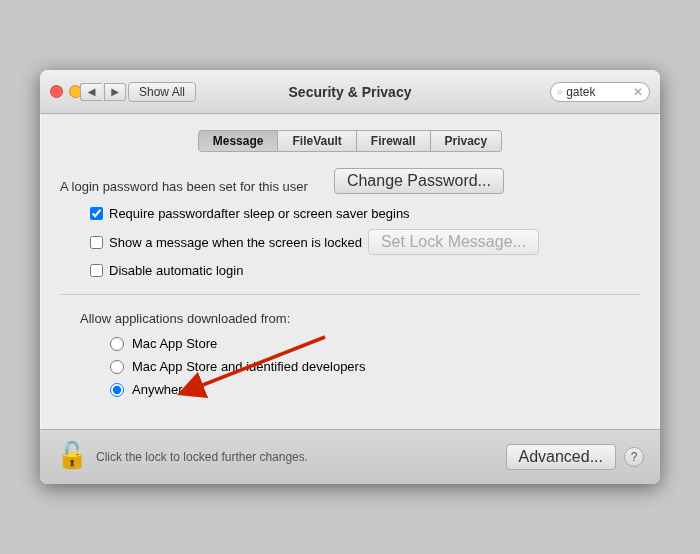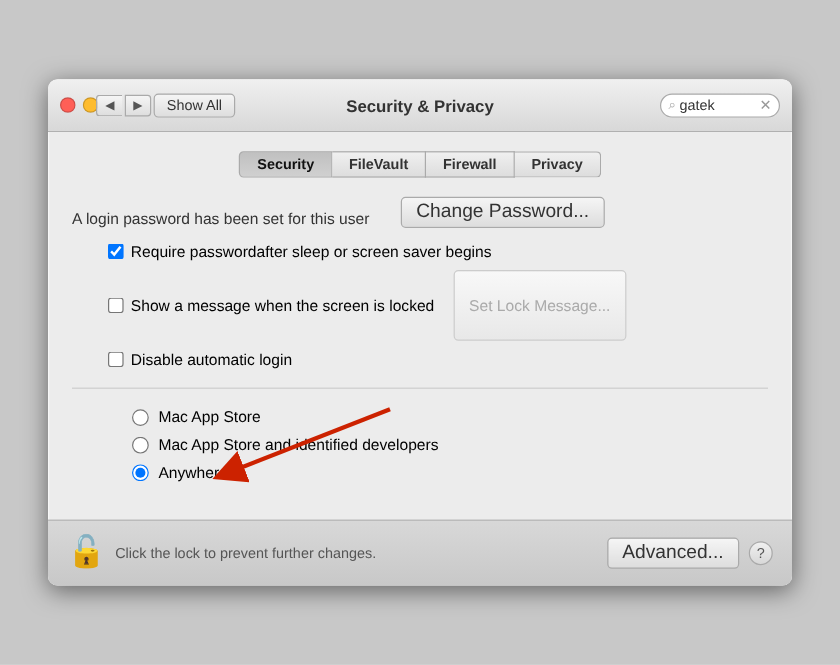--- a/index.html
+++ b/index.html
@@ -207,24 +207,24 @@
       color: #333;
       margin: 0 6px;
       appearance: auto;
       cursor: pointer;
     }
 
     .disabled-btn {
       background: linear-gradient(to bottom, #f8f8f8, #e8e8e8);
       border: 1px solid #ccc;
       border-radius: 4px;
-      padding: 21px 12px;
-      font-size: 13px;
+      padding: 3px 12px;
+      font-size: 16px;
       color: #aaa;
-      margin-left: 16px;
+      margin-left: 6px;
     }
 
     .divider {
       height: 1px;
       background: #ccc;
       margin: 16px 0;
     }
 
     .downloads-section {
       margin-bottom: 16px;
@@ -329,21 +329,21 @@
     <div class="search-box">
       <span class="search-icon-span">⌕</span>
       <input class="search-input" type="text" value="gatek" style="">
       <span class="search-clear">✕</span>
     </div>
   </div>
 
   <div class="content-area">
 
     <div class="tabs">
-      <div class="tab active">Security</div>
+      <div class="tab active">Message</div>
       <div class="tab">FileVault</div>
       <div class="tab">Firewall</div>
       <div class="tab">Privacy</div>
     </div>
 
     <div class="section-row">
       <span class="section-label">A login password has been set for this user</span>
       <button class="mac-button">Change Password...</button>
     </div>
 
@@ -364,20 +364,21 @@
       <div class="checkbox-row">
         <input type="checkbox" style="">
         <span>Disable automatic login</span>
       </div>
 
     </div>
 
     <div class="divider"></div>
 
     <div class="downloads-section">
+      <div class="downloads-label">Allow applications downloaded from:</div>
       <div class="radio-group">
 
         <div class="radio-row">
           <input type="radio" name="downloads" style="">
           <span>Mac App Store</span>
         </div>
 
         <div class="radio-row">
           <input type="radio" name="downloads" style="">
           <span>Mac App Store and identified developers</span>
@@ -397,21 +398,21 @@
           </svg>
         </div>
 
       </div>
     </div>
 
   </div>
 
   <div class="footer">
     <span class="lock-icon" style="font-size:26px;">🔓</span>
-    <span class="footer-text">Click the lock to prevent further changes.</span>
+    <span class="footer-text">Click the lock to locked further changes.</span>
 
 
     <div class="footer-right">
       <button class="mac-button">Advanced...</button>
       <div class="help-btn">?</div>
     </div>
   </div>
 
 </div>
 

